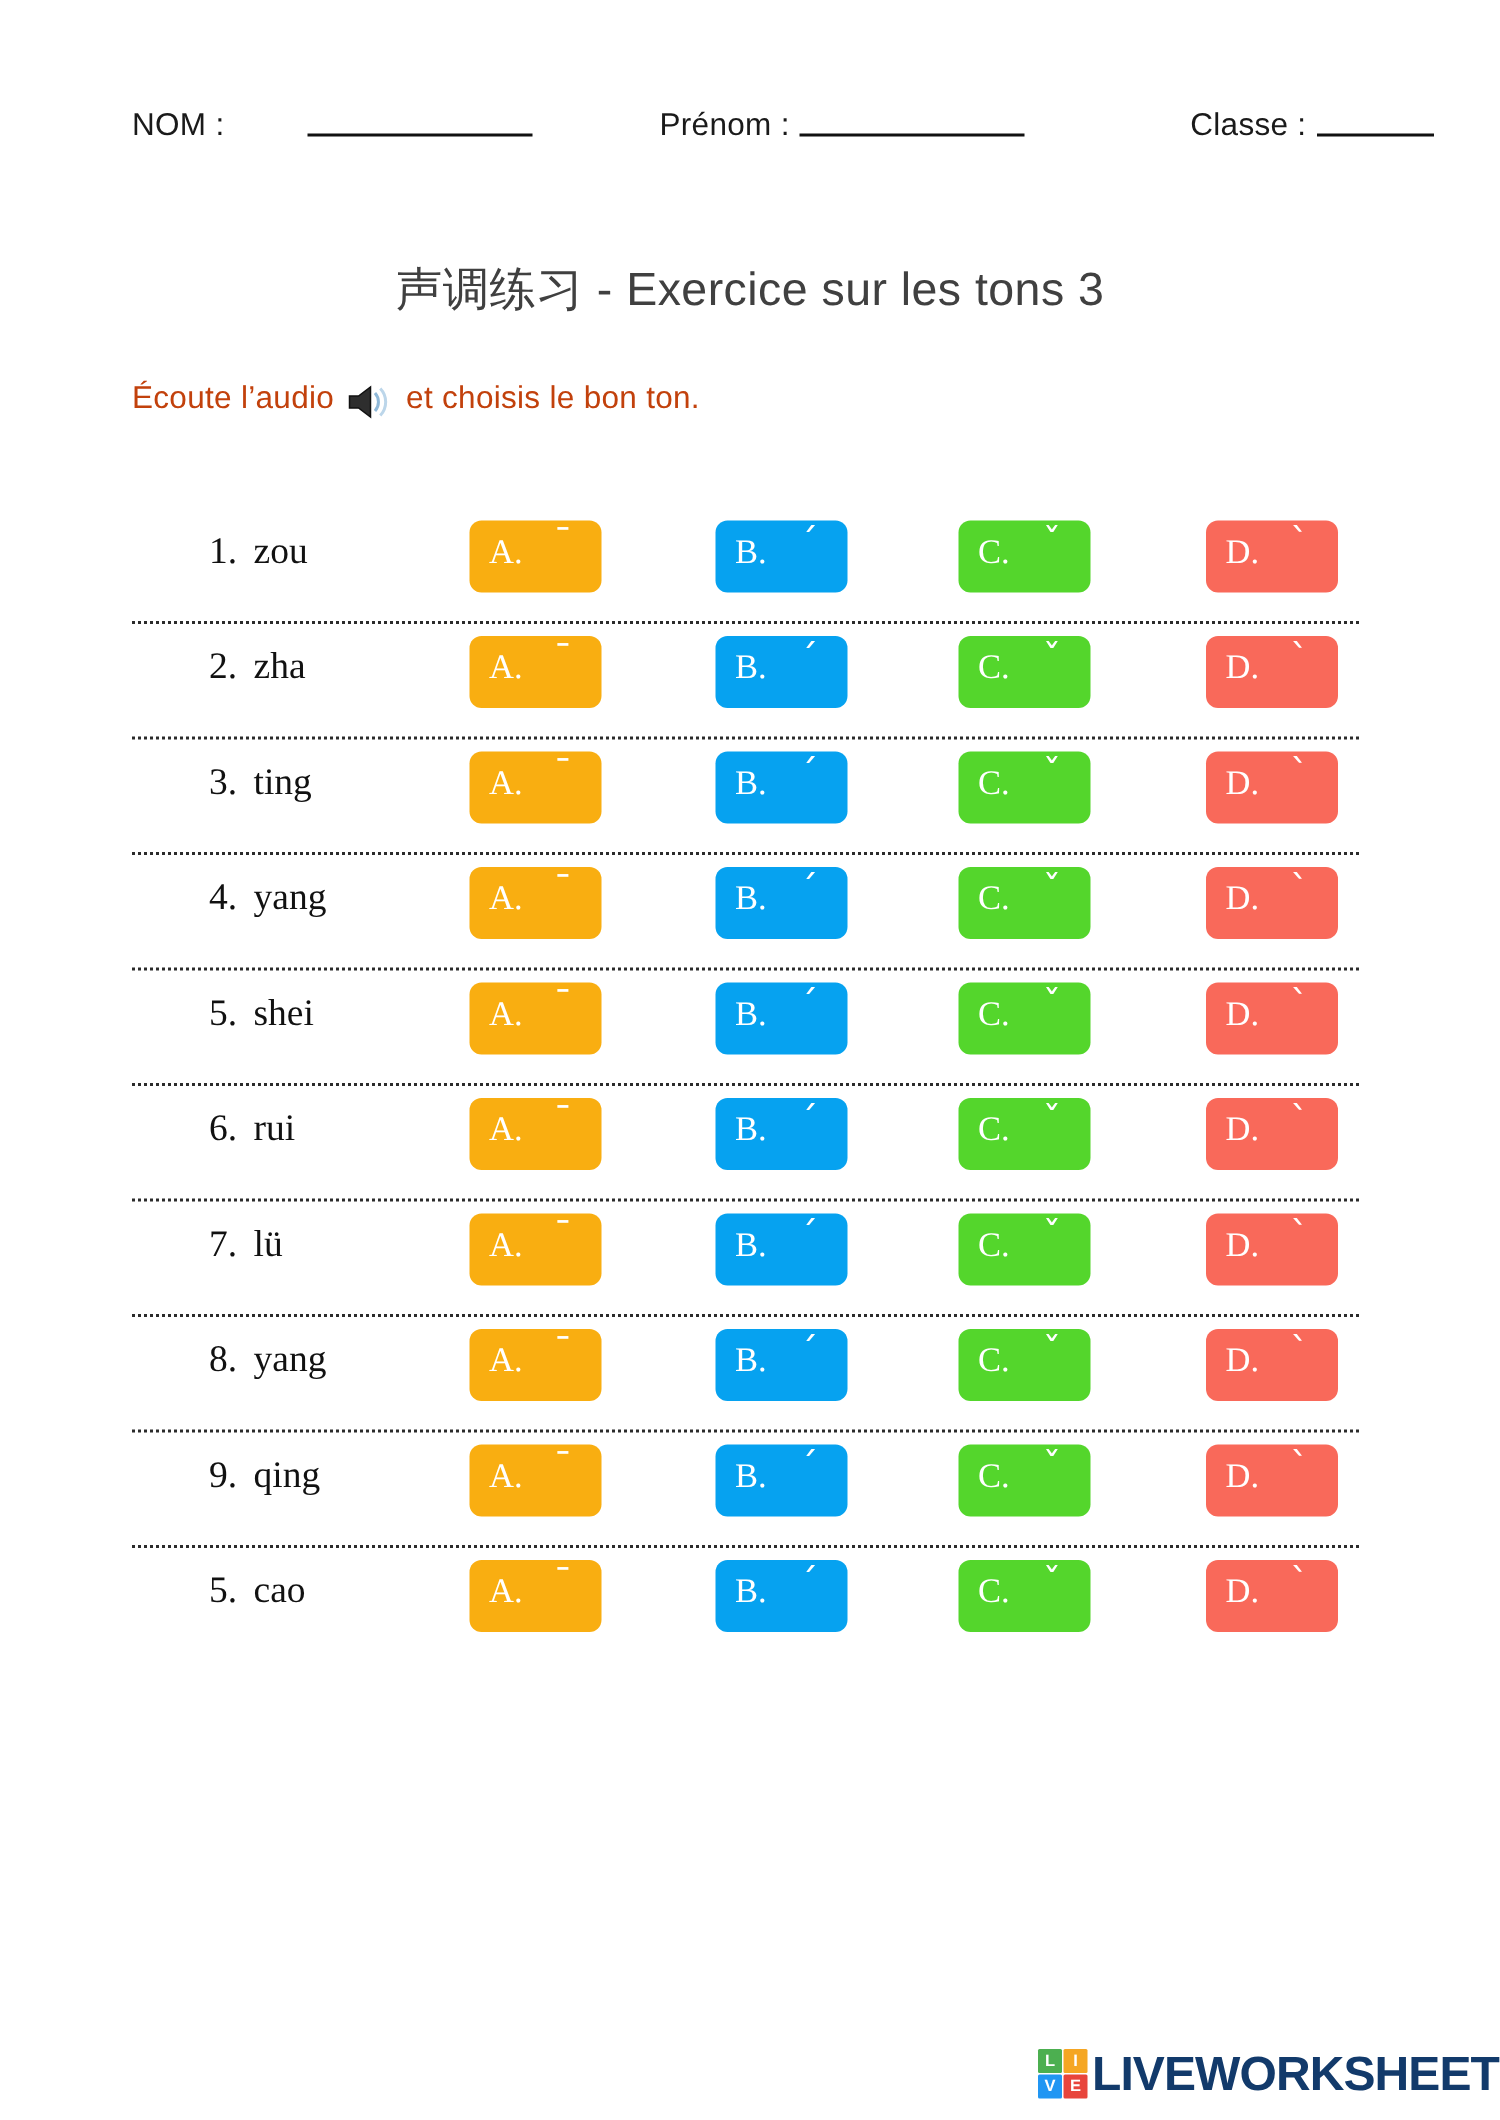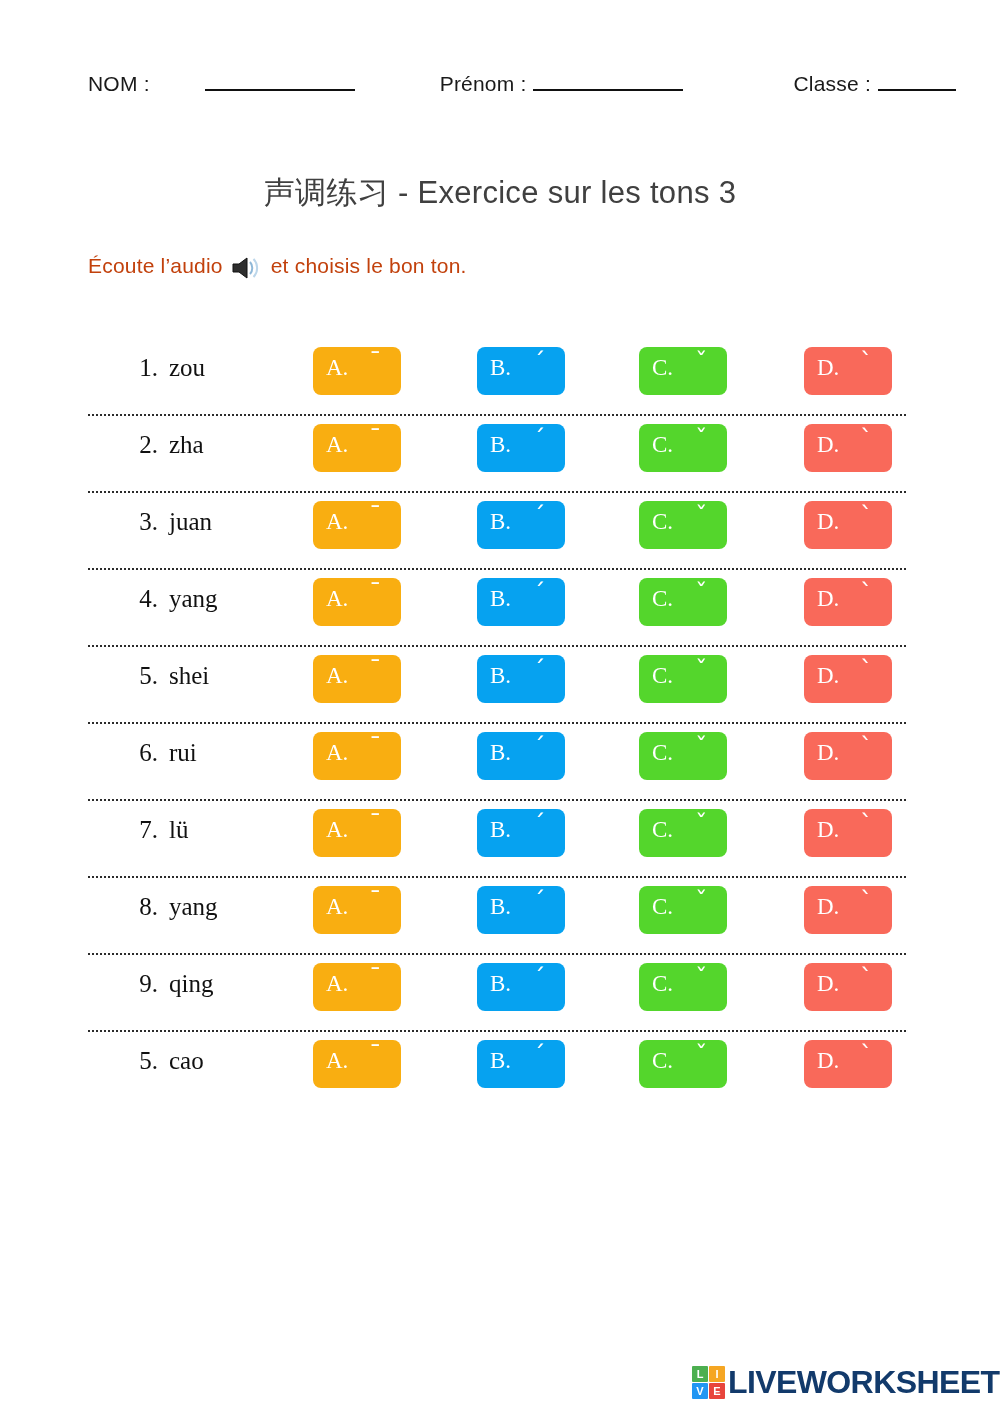--- a/index.html
+++ b/index.html
@@ -258,21 +258,21 @@
         <span class="oletter">C.</span>
         <span class="otone">ˇ</span>
       </div>
       <div class="opt opt-d">
         <span class="oletter">D.</span>
         <span class="otone">`</span>
       </div>
       <div class="sep"></div>
     </div>
     <div class="qrow">
-      <div class="qlabel"><span class="qnum">3.</span><span class="qword">juan</span></div>
+      <div class="qlabel"><span class="qnum">3.</span><span class="qword">ting</span></div>
       <div class="opt opt-a">
         <span class="oletter">A.</span>
         <span class="otone">¯</span>
       </div>
       <div class="opt opt-b">
         <span class="oletter">B.</span>
         <span class="otone">´</span>
       </div>
       <div class="opt opt-c">
         <span class="oletter">C.</span>

